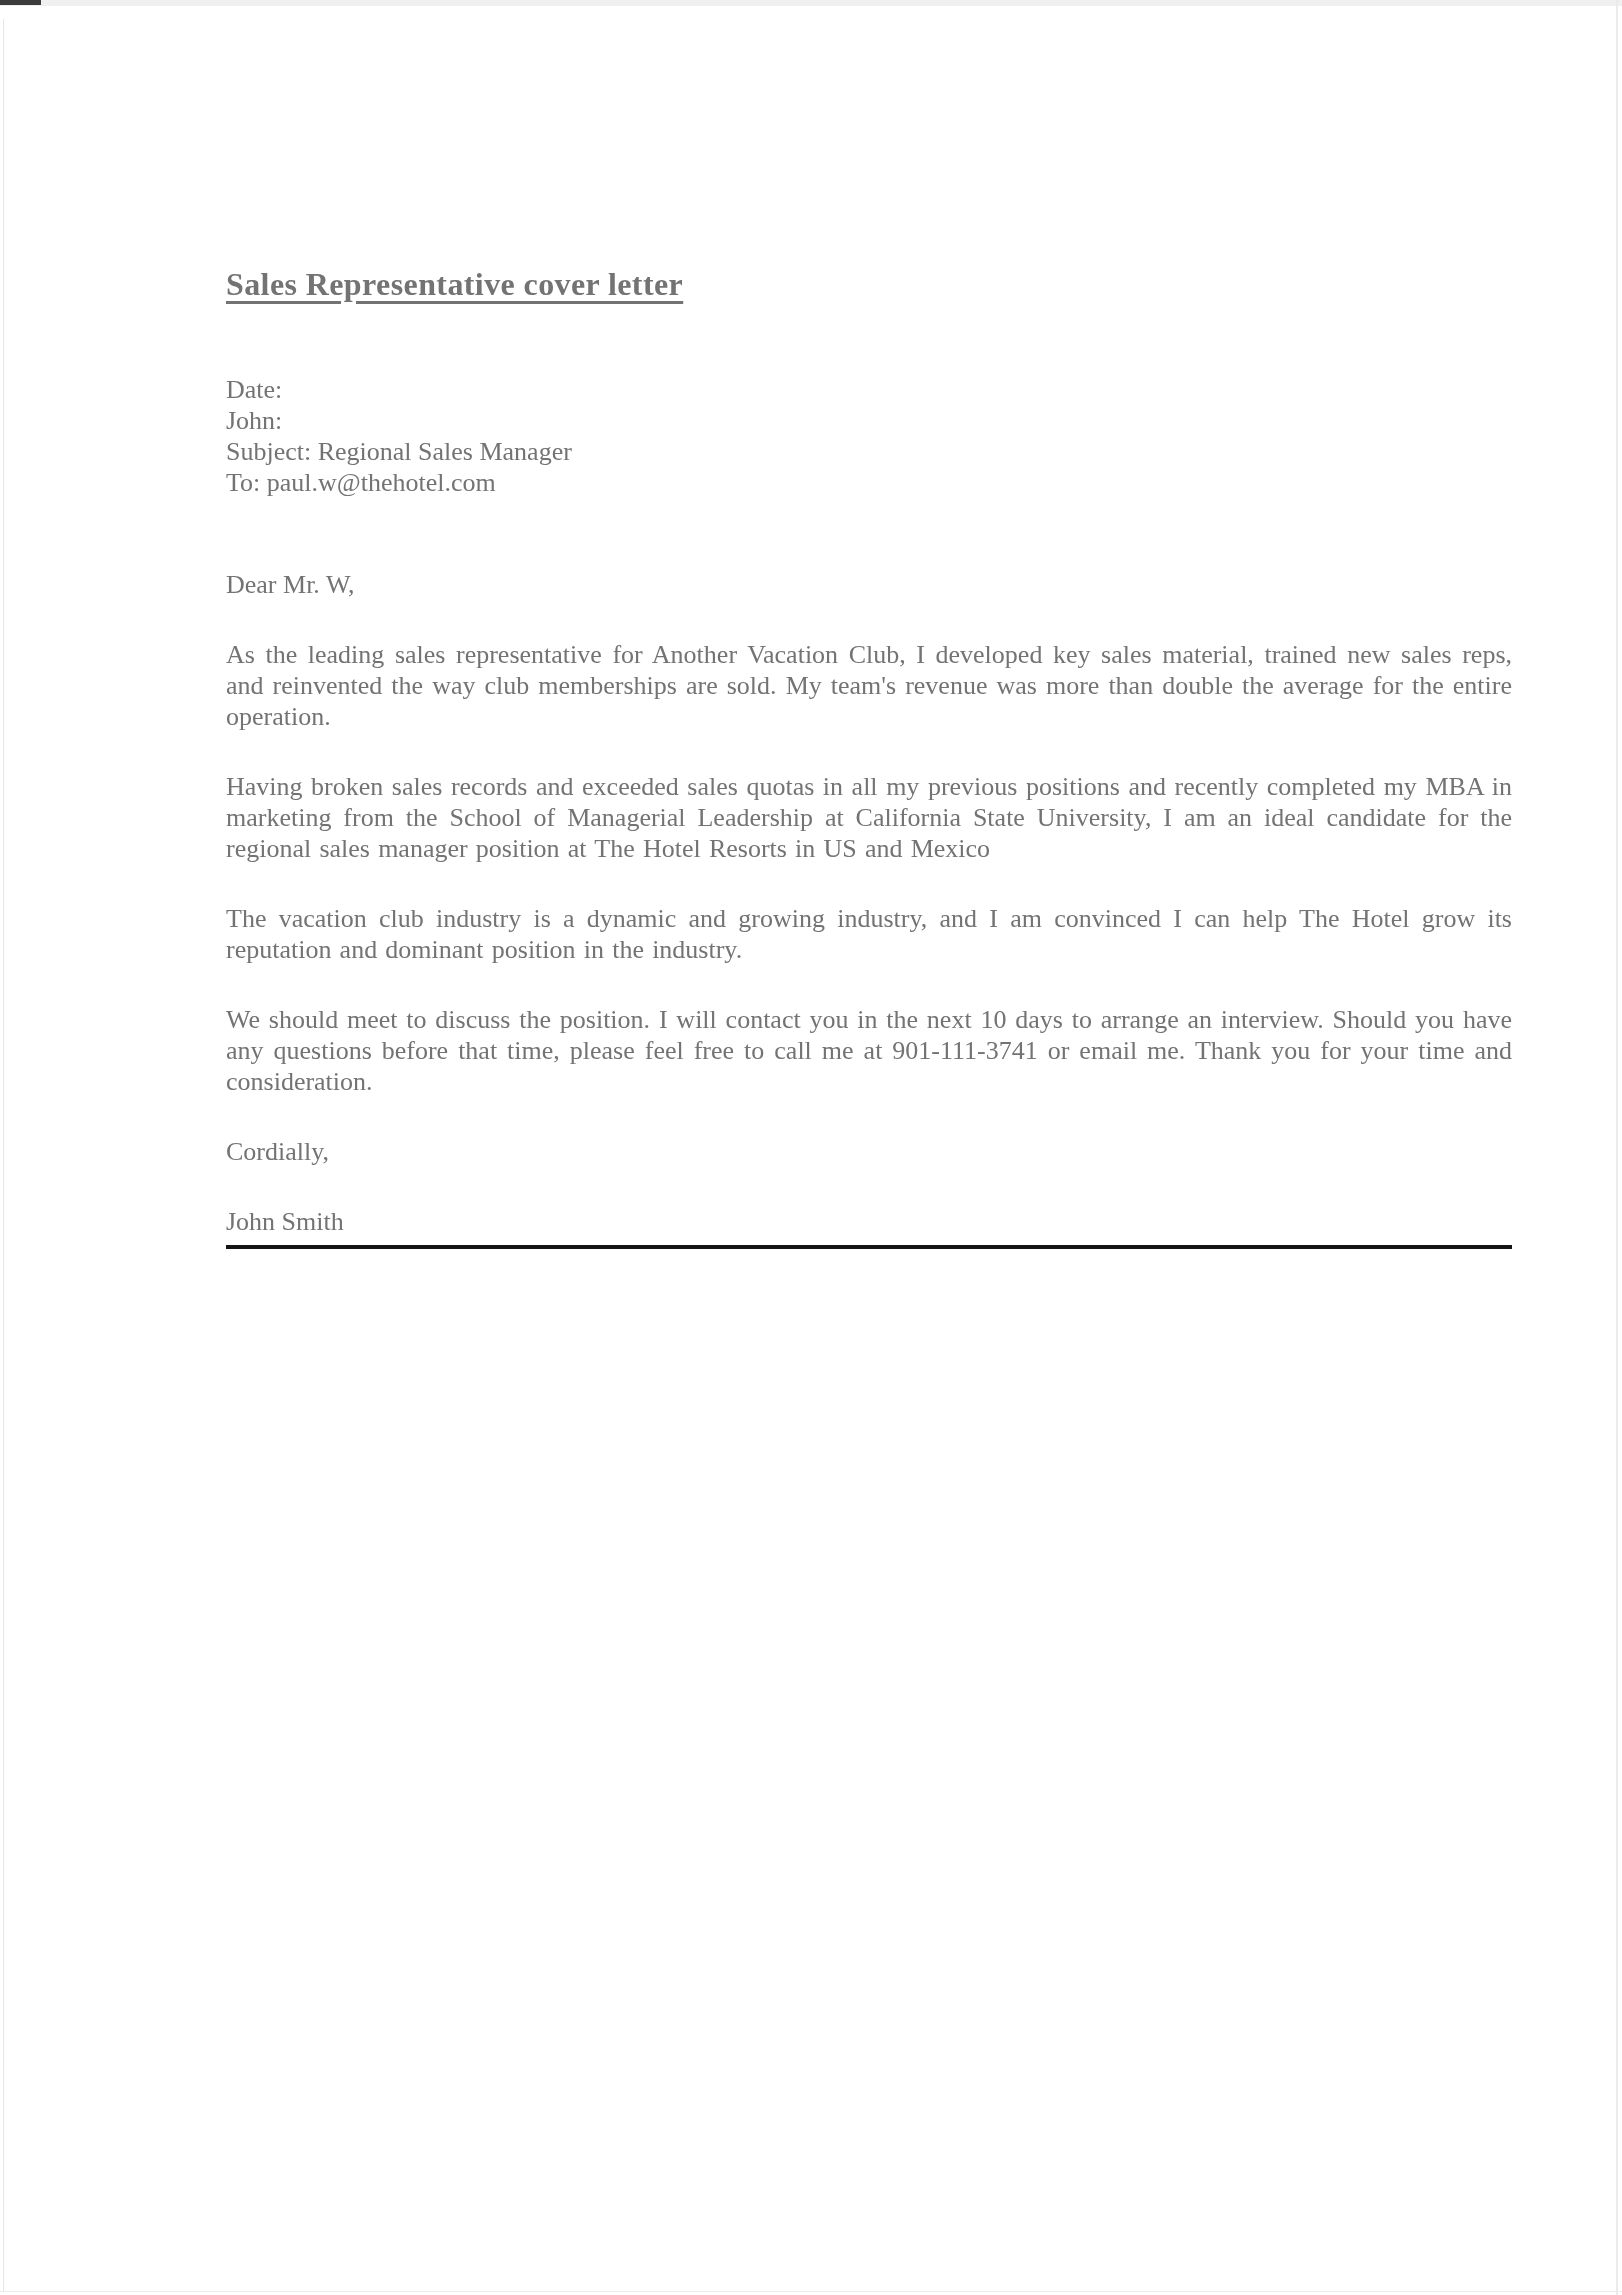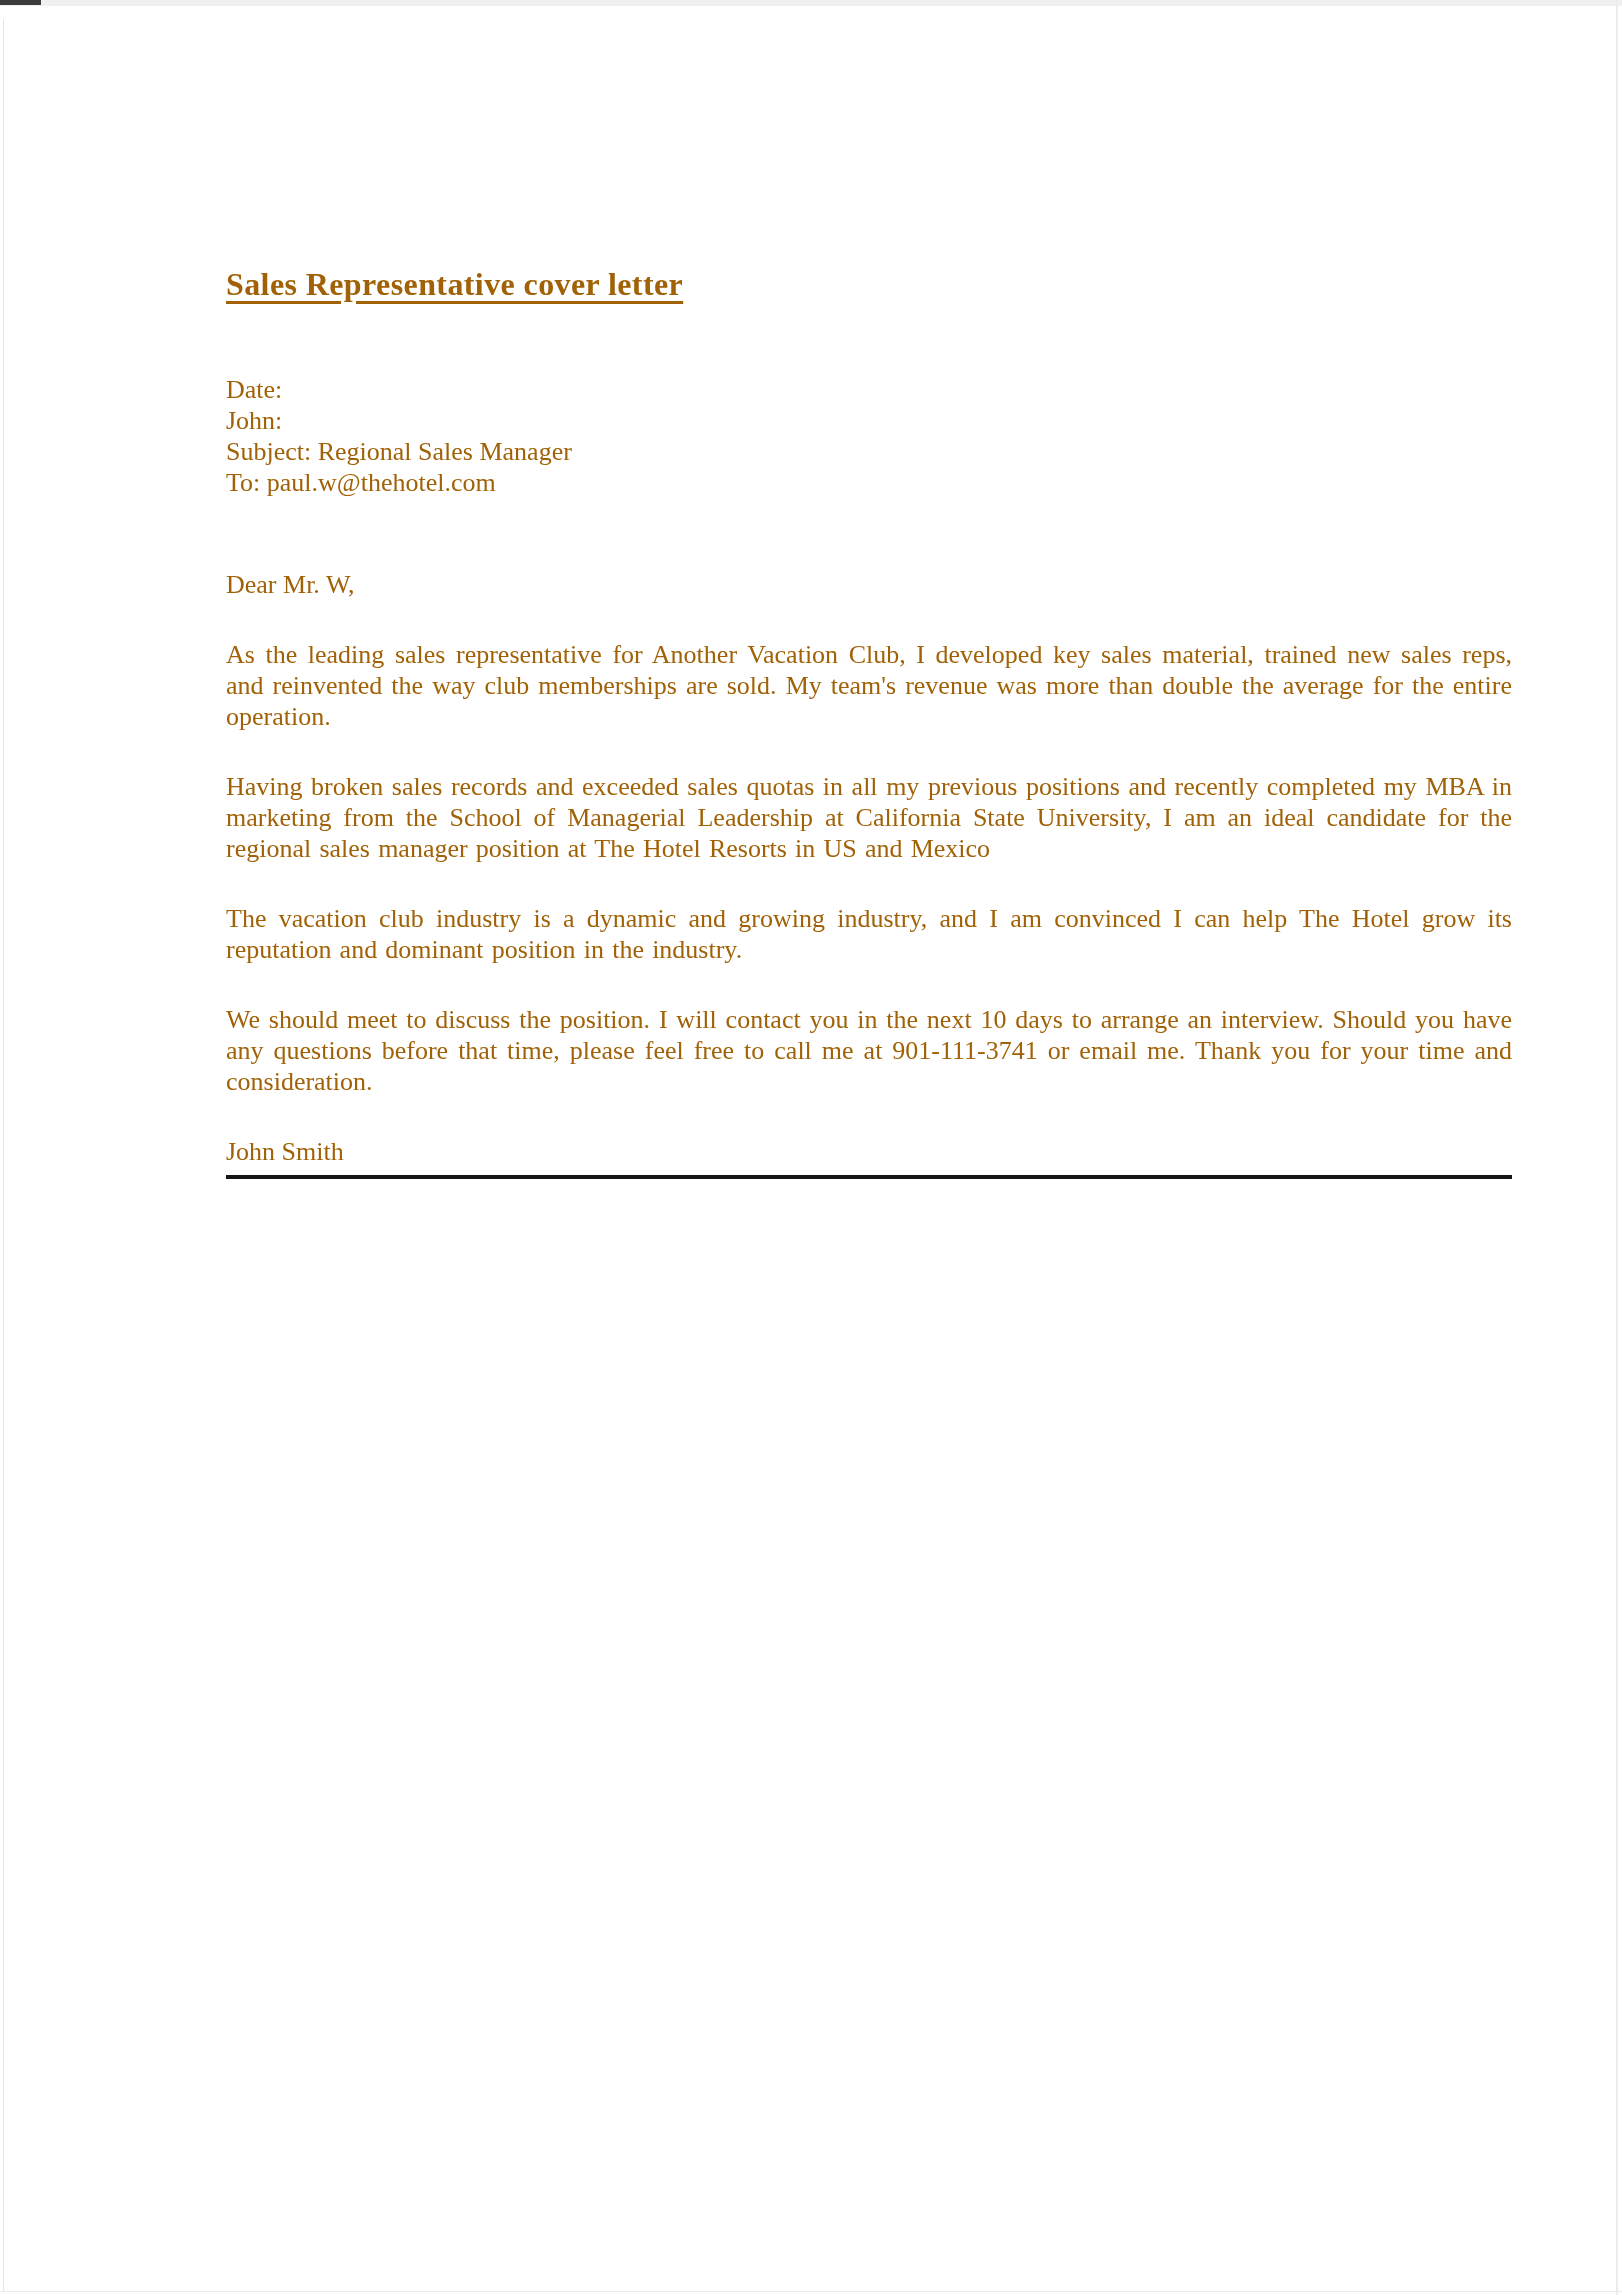--- a/index.html
+++ b/index.html
@@ -7,21 +7,21 @@
     margin: 0;
     padding: 0;
     background: #ffffff;
   }
   .page {
     position: relative;
     width: 1622px;
     height: 2295px;
     background: #ffffff;
     font-family: "Liberation Serif", "DejaVu Serif", serif;
-    color: #a16207;
+    color: #737373;
     overflow: hidden;
   }
   
   .scan-strip-top {
     position: absolute; top: 0; left: 0;
     width: 100%; height: 6px;
     background: #f0f0f0;
   }
   .scan-strip-top-dark {
     position: absolute; top: 0; left: 0;
@@ -113,20 +113,21 @@
     <p class="salutation">Dear Mr. W,</p>
 
     <p class="para">As the leading sales representative for Another Vacation Club, I developed key sales material, trained new sales reps, and reinvented the way club memberships are sold. My team's revenue was more than double the average for the entire operation.</p>
 
     <p class="para">Having broken sales records and exceeded sales quotas in all my previous positions and recently completed my MBA in marketing from the School of Managerial Leadership at California State University, I am an ideal candidate for the regional sales manager position at The Hotel  Resorts in US and Mexico</p>
 
     <p class="para">The vacation club industry is a dynamic and growing industry, and I am convinced I can help The Hotel grow its reputation and dominant position in the industry.</p>
 
     <p class="para">We should meet to discuss the position. I will contact you in the next 10 days to arrange an interview. Should you have any questions before that time, please feel free to call me at  901-111-3741 or email me. Thank you for your time and consideration.</p>
 
+    <p class="closing">Cordially,</p>
 
     <p class="signature-name">John Smith</p>
 
     <div class="signature-line"></div>
 
   </div>
 </div>
 
 
 </body></html>

